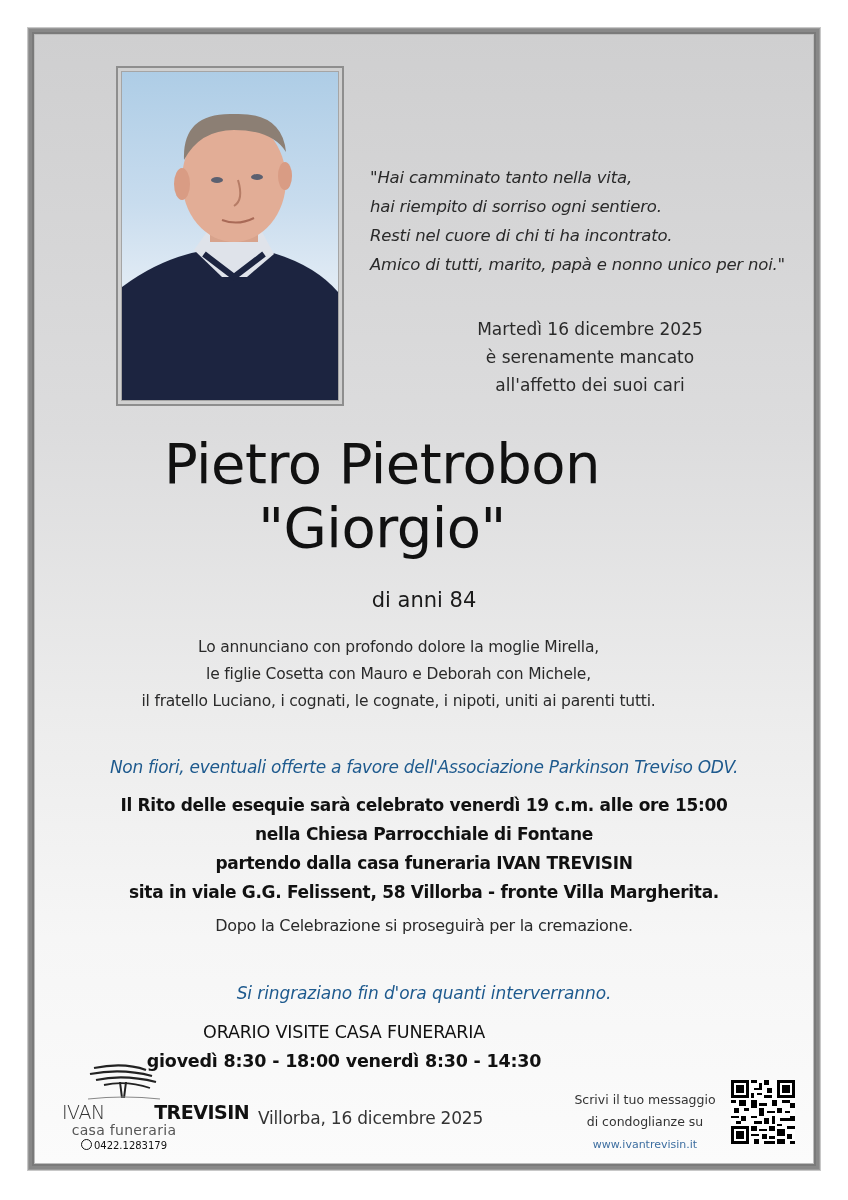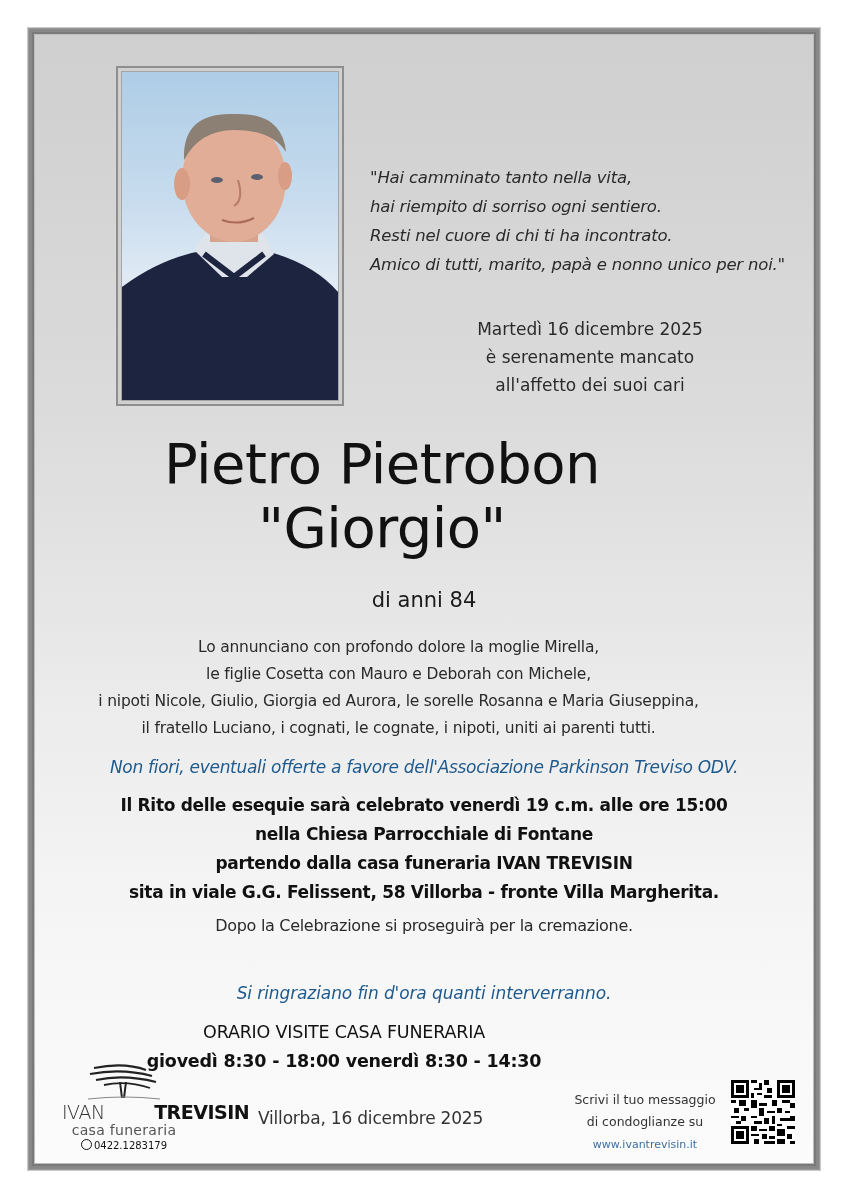--- a/index.html
+++ b/index.html
@@ -150,21 +150,20 @@
 
 <div class="name">
   <div>Pietro Pietrobon</div>
   <div>"Giorgio"</div>
 </div>
 <div class="age">di anni 84</div>
 
 <div class="announce">
   <div>Lo annunciano con profondo dolore la moglie Mirella,</div>
   <div>le figlie Cosetta con Mauro e Deborah con Michele,</div>
-  <div>i nipoti Nicole, Giulio, Giorgia ed Aurora, le sorelle Rosanna e Maria Giuseppina,</div>
   <div>il fratello Luciano, i cognati, le cognate, i nipoti, uniti ai parenti tutti.</div>
 </div>
 
 <div class="blue flowers">Non fiori, eventuali offerte a favore dell'Associazione Parkinson Treviso ODV.</div>
 
 <div class="ceremony">
   <div>Il Rito delle esequie sarà celebrato venerdì 19 c.m. alle ore 15:00</div>
   <div>nella Chiesa Parrocchiale di Fontane</div>
   <div>partendo dalla casa funeraria IVAN TREVISIN</div>
   <div>sita in viale G.G. Felissent, 58 Villorba - fronte Villa Margherita.</div>

